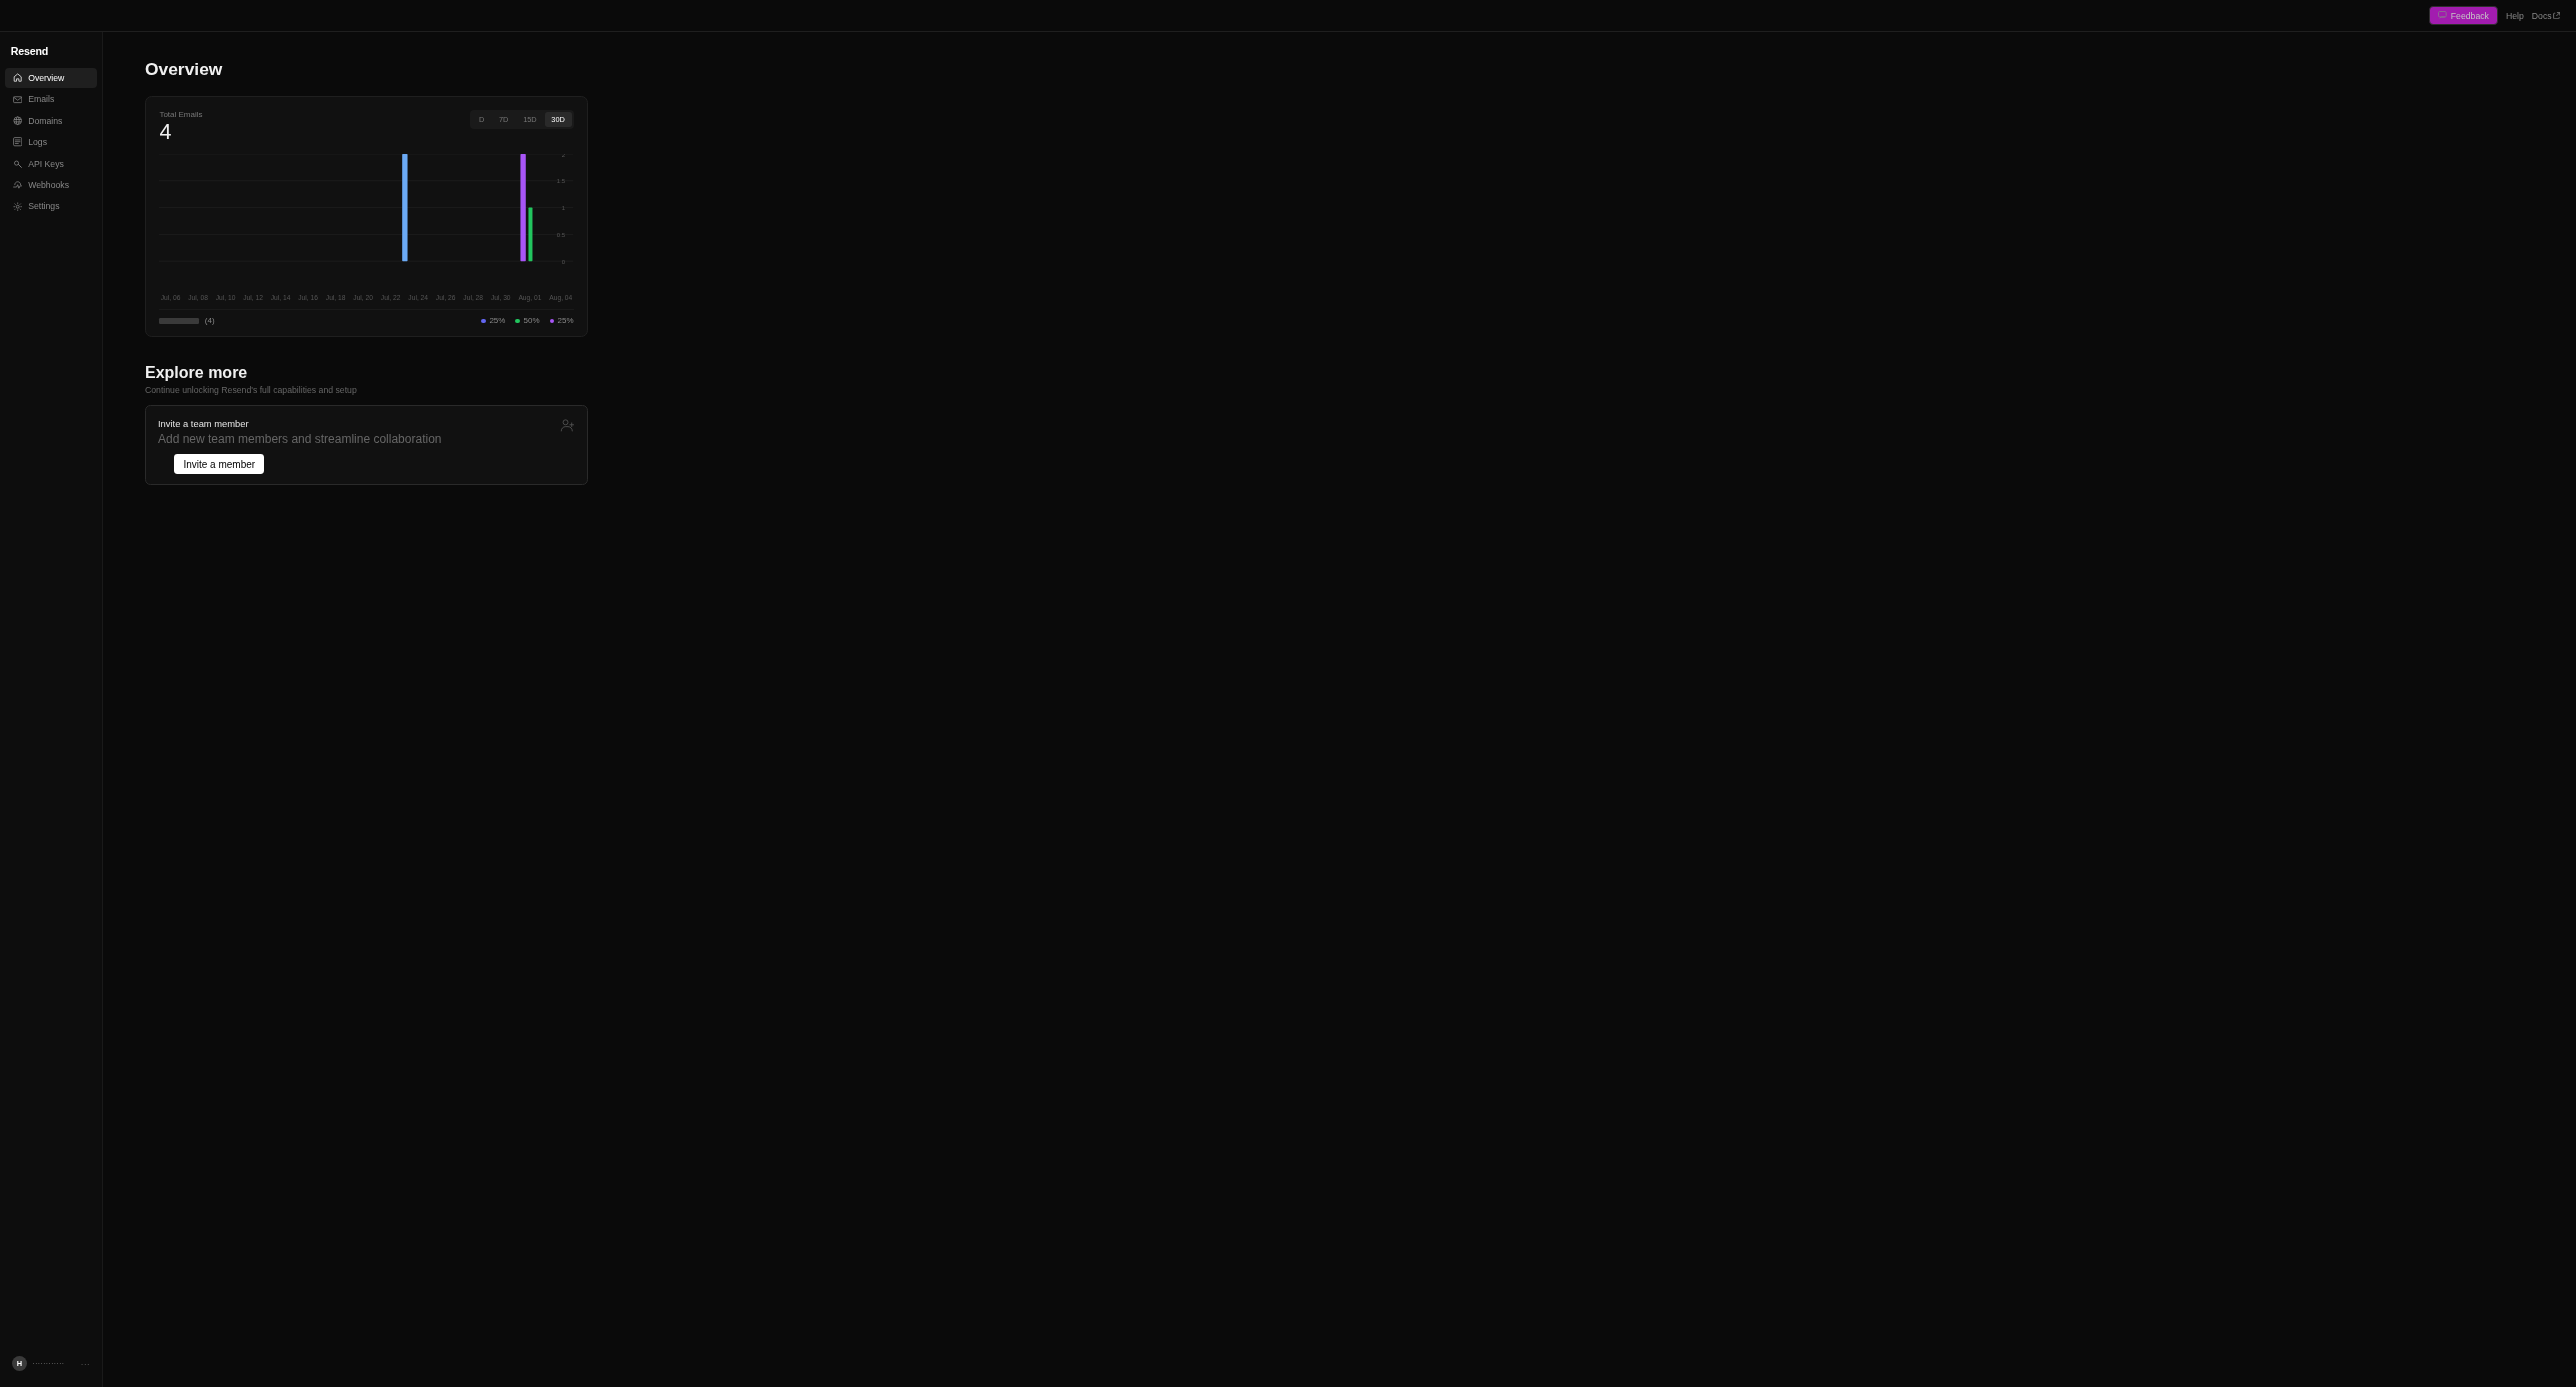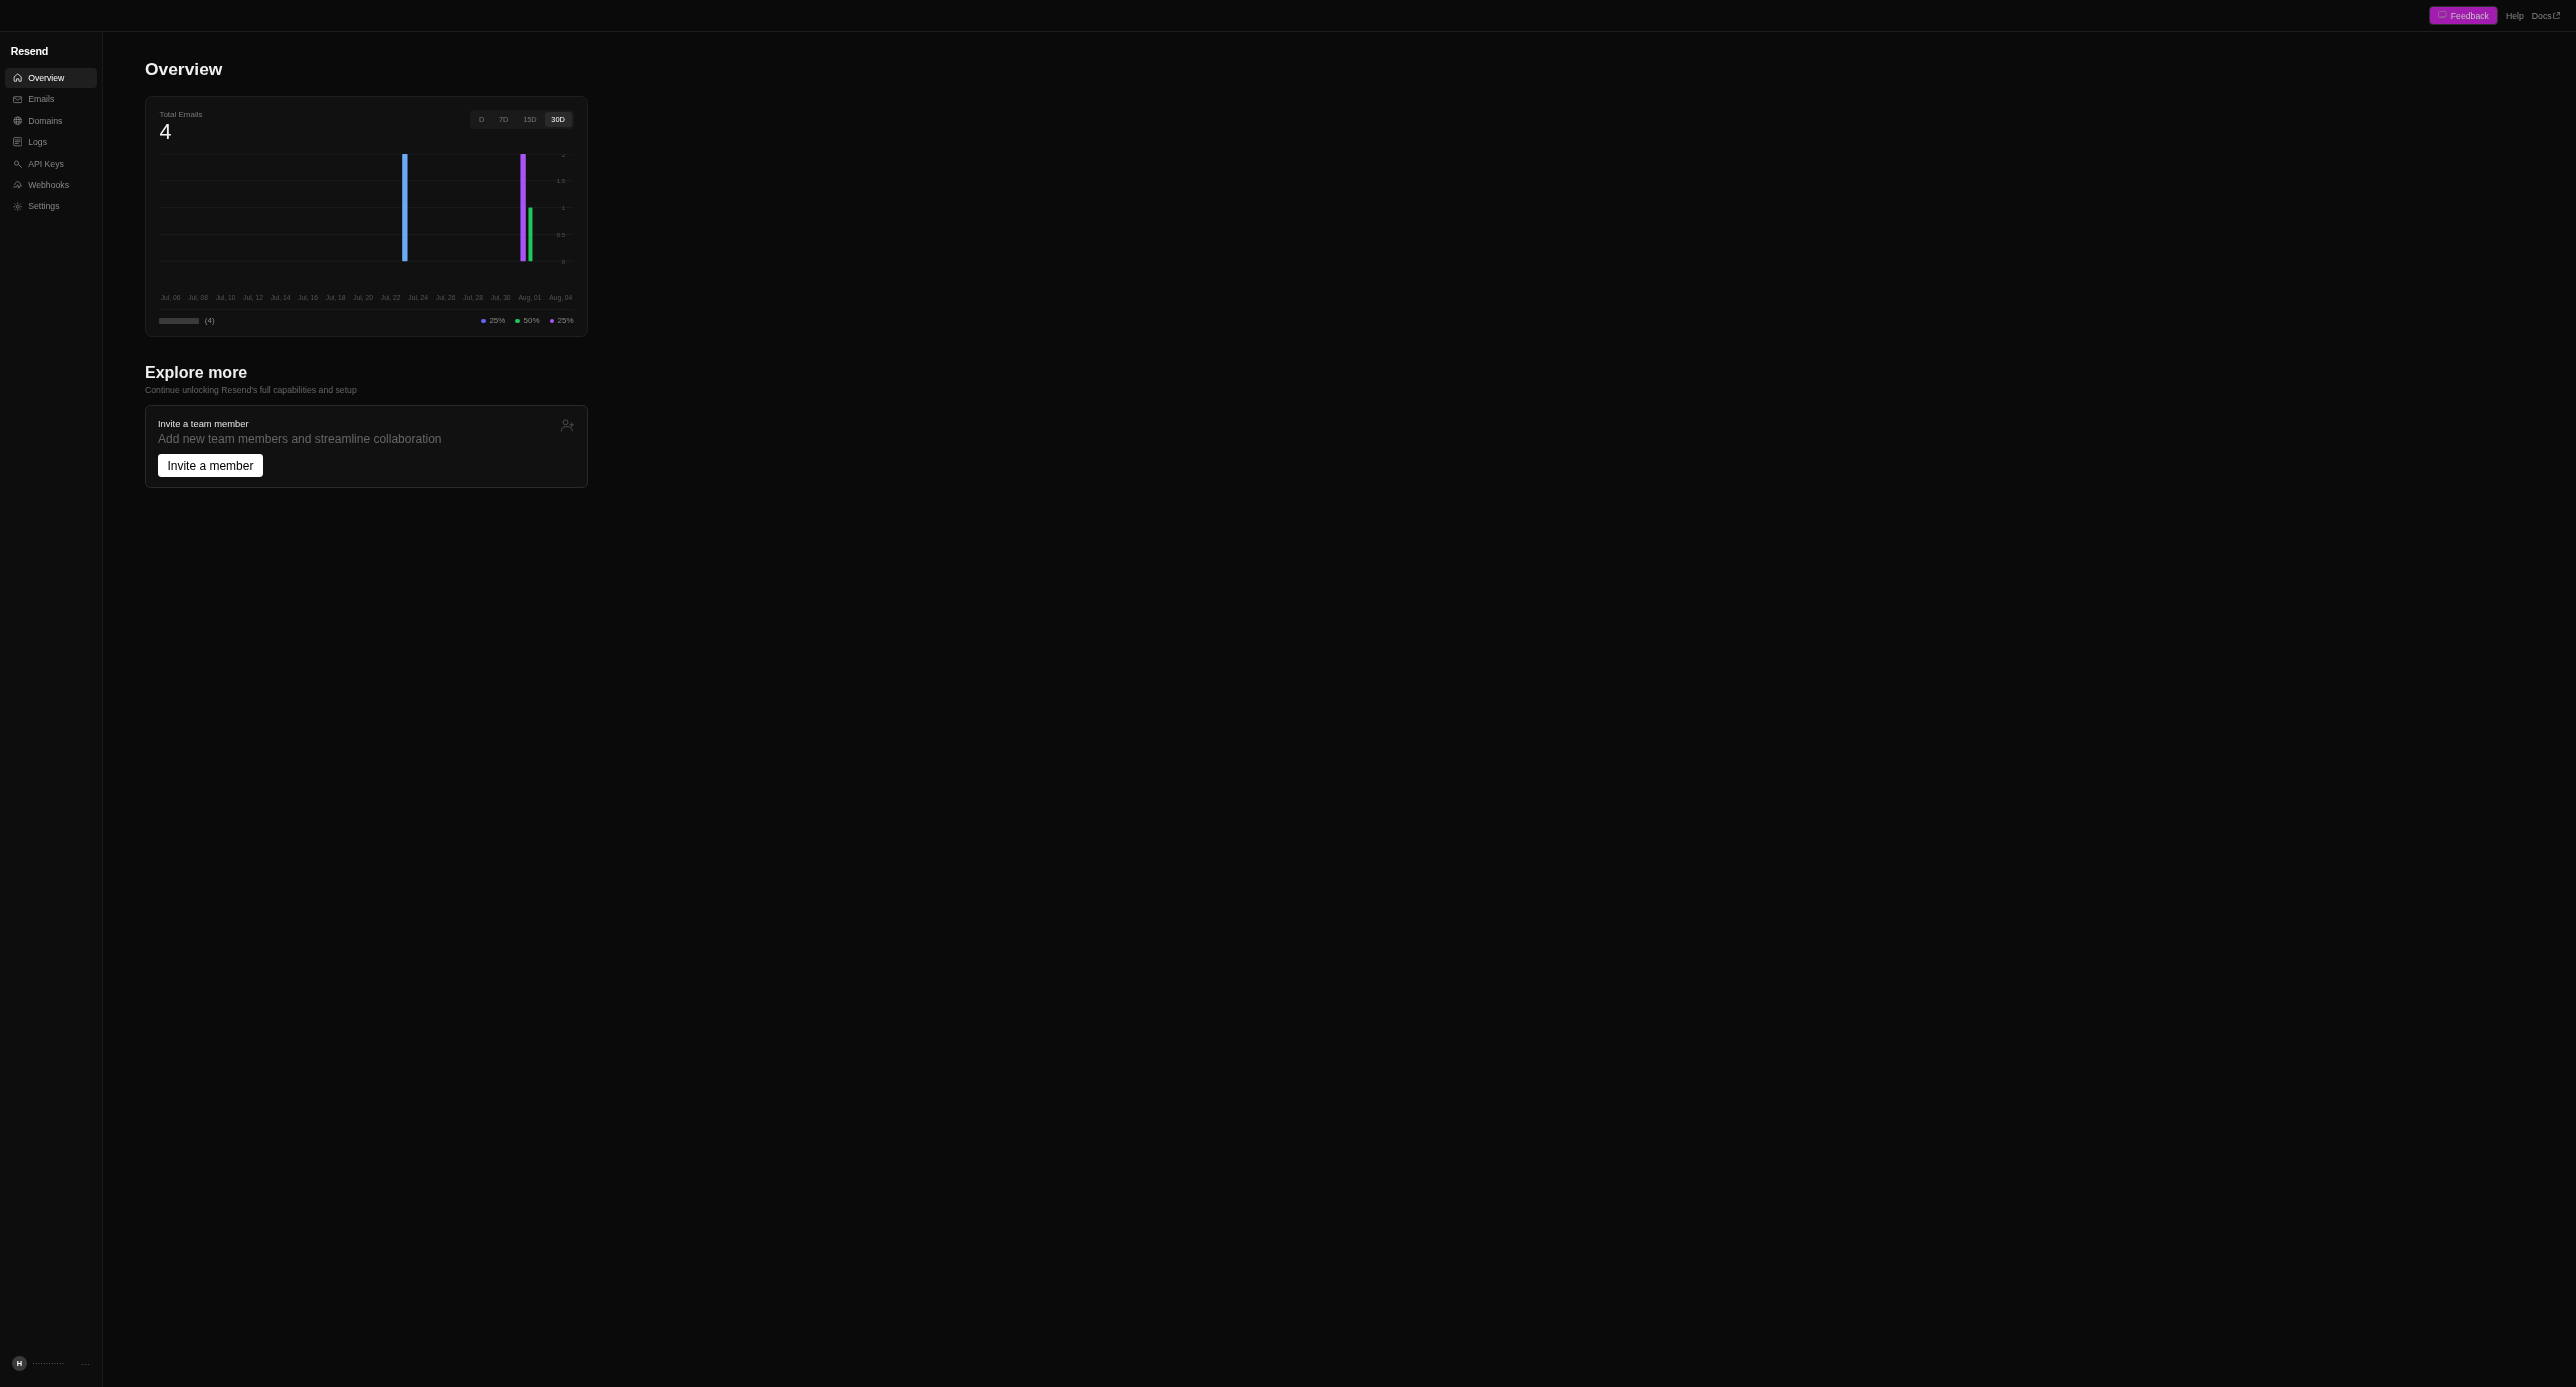--- a/index.html
+++ b/index.html
@@ -313,24 +313,25 @@
       color: #555;
     }
     .invite-btn {
       display: inline-flex;
       align-items: center;
       background: #fff;
       color: #000;
       border: none;
       border-radius: 3.4px;
       padding: 4.7px 9.4px;
-      font-size: 12px;
+      font-size: 10px;
       font-weight: 500;
       cursor: pointer;
       width: fit-content;
+      margin-left: 16px;
     }
   </style>
 </head>
 <body>
 
 <div class="topbar">
   <div class="topbar-actions">
     <button class="feedback-btn">
       <svg width="8.7" height="8.7" viewBox="0 0 16 16" fill="none">
         <rect x="1" y="1" width="14" height="10" rx="2" stroke="#888" stroke-width="1.3"></rect>

